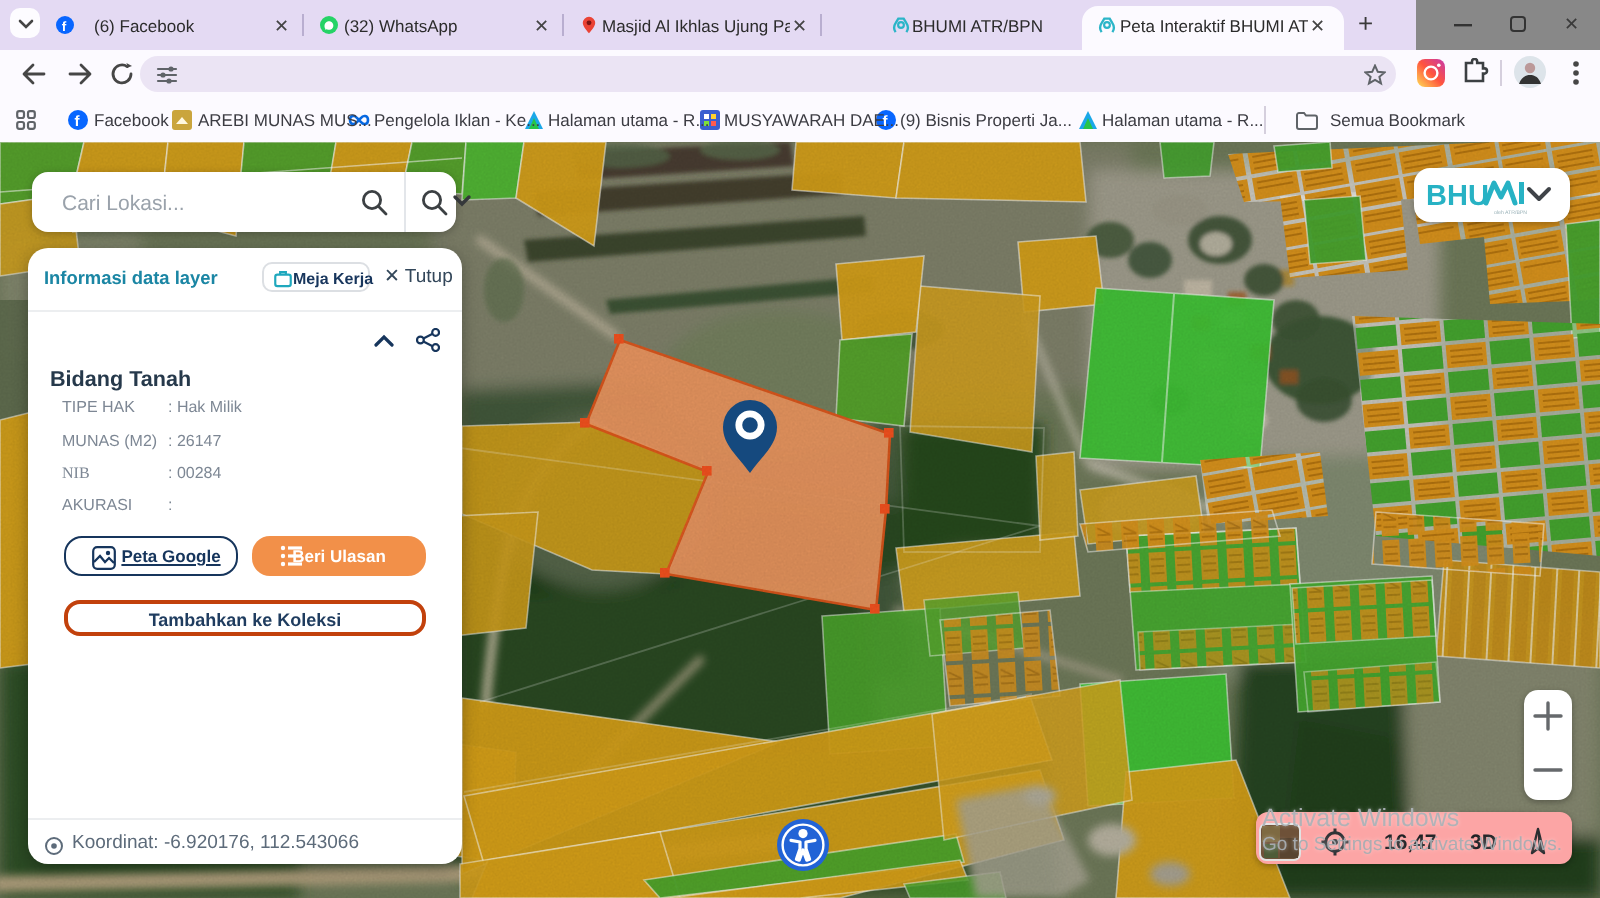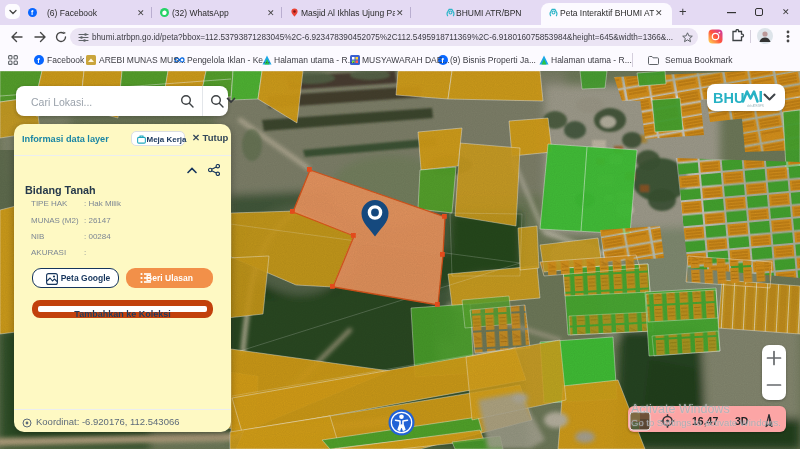--- a/index.html
+++ b/index.html
@@ -1,20 +1,20 @@
 <!DOCTYPE html>
 <html><head>
 <meta charset="utf-8">
 <style>
   * { margin:0; padding:0; box-sizing:border-box; }
   html,body { width:800px; height:449px; overflow:hidden; font-family:"Liberation Sans", sans-serif; }
   #stage { position:relative; width:800px; height:449px; background:#888; }
 
   
-  #tabstrip { position:absolute; left:0; top:0; width:800px; height:25px; background:#e4daf3; }
+  #tabstrip { position:absolute; left:0; top:0; width:708px; height:25px; background:#e4daf3; }
   .tsearch { position:absolute; left:5px; top:4px; width:15px; height:15px; background:#fdfcff; border-radius:5px; }
   .tab { position:absolute; top:0; height:25px; font-size:9px; color:#2b2b2b; }
   .tab .fav { position:absolute; top:8px; width:9px; height:9px; }
   .tab .ttl { position:absolute; top:8px; white-space:nowrap; overflow:hidden; max-width:94px; font-size:8.5px; }
   .tab .cls { position:absolute; top:7.5px; font-size:9px; color:#444; }
   .tsep { position:absolute; top:7px; width:1px; height:11px; background:#b9aed0; }
   .activetab { position:absolute; left:541px; top:3px; width:131px; height:22px; background:#fcfaff; border-radius:8px 8px 0 0; }
   .wctrl { position:absolute; top:8px; font-size:10px; color:#3a3a3a; }
 
   
@@ -28,32 +28,32 @@
 
   
   #map { position:absolute; left:0; top:71px; width:800px; height:378px; background:#7d8a6e; }
 
   
   #searchbox { position:absolute; left:16px; top:86px; width:212px; height:30px; background:#fff; border-radius:8px; box-shadow:0 1px 4px rgba(0,0,0,.25); }
   #searchbox .ph { position:absolute; left:15px; top:10px; color:#9aa2ab; font-size:10.5px; }
   #searchbox .div { position:absolute; left:186px; top:0; width:1px; height:30px; background:#e3e6ea; }
 
   
-  #panel { position:absolute; left:14px; top:124px; width:217px; height:308px; background:#fef9c3; border-radius:10px; box-shadow:0 2px 8px rgba(0,0,0,.3); }
+  #panel { position:absolute; left:14px; top:124px; width:217px; height:308px; background:#ffffff; border-radius:10px; box-shadow:0 2px 8px rgba(0,0,0,.3); }
   #panel .hdr { position:absolute; left:0; top:0; width:100%; height:31px; }
   #panel .title { position:absolute; left:8px; top:10px; color:#1b86a4; font-size:9.2px; font-weight:bold; }
   .mejabtn { position:absolute; left:117px; top:7px; width:54px; height:15px; border:1px solid #dcdfe3; border-radius:5px; background:#fff; }
   .mejabtn span { position:absolute; left:14.5px; top:3px; font-size:8px; color:#17355c; font-weight:bold; white-space:nowrap; }
-  .tutup { position:absolute; left:178px; top:8px; font-size:9.5px; color:#33475a; font-weight:bold; }
+  .tutup { position:absolute; left:178px; top:8px; font-size:9.5px; color:#33475a; font-weight:normal; }
   #panel .hr1 { position:absolute; left:0px; top:31px; width:217px; height:1px; background:#eceef0; }
   .bt { position:absolute; left:11px; top:40px; font-size:10.8px; color:#26394b; font-weight:bold;margin-top:20px; }
   .row { position:absolute; font-size:8px; color:#7d8794; }
   .btn1 { position:absolute; left:18px; top:144px; width:87px; height:20px; border:1px solid #16355c; border-radius:9px; background:#fff; color:#16355c; font-size:8.5px; font-weight:bold; text-align:center; line-height:18px; }
   .btn2 { position:absolute; left:112px; top:144px; width:87px; height:20px; border-radius:9px; background:#f29049; color:#fff; font-size:8.5px; font-weight:bold; text-align:center; line-height:20px; }
-  .btn3 { position:absolute; left:18px; top:176px; width:181px; height:18px; border:6px solid #c2410c; border-radius:8px; background:#fff; color:#1f3c5f; font-size:9px; font-weight:bold; text-align:center; line-height:17px; }
+  .btn3 { position:absolute; left:18px; top:176px; width:181px; height:18px; border:2px solid #c2410c; border-radius:8px; background:#fff; color:#1f3c5f; font-size:9px; font-weight:bold; text-align:center; line-height:17px; }
   #panel .hr2 { position:absolute; left:0; top:285px; width:217px; height:1px; background:#eceef0; }
   .koord { position:absolute; left:22px; top:292px; font-size:9.5px; color:#5d6b7a; }
 
   
   #logo { position:absolute; left:707px; top:84px; width:78px; height:27px; background:#fff; border-radius:8px; box-shadow:0 1px 3px rgba(0,0,0,.25); }
 
   
   #zoomctl { position:absolute; left:762px; top:345px; width:24px; height:55px; background:#fff; border-radius:7px; box-shadow:0 1px 3px rgba(0,0,0,.3); }
 
   
@@ -390,21 +390,20 @@
       <svg style="position:absolute;left:8px;top:4px;" width="11" height="11" viewBox="0 0 11 11">
           <g stroke="#5f6368" stroke-width="1.1" stroke-linecap="round">
             <line x1="1" y1="2.5" x2="10" y2="2.5"></line>
             <line x1="1" y1="5.5" x2="10" y2="5.5"></line>
             <line x1="1" y1="8.5" x2="10" y2="8.5"></line>
           </g>
           <circle cx="7.5" cy="2.5" r="1.3" fill="#5f6368"></circle>
           <circle cx="3.5" cy="5.5" r="1.3" fill="#5f6368"></circle>
           <circle cx="6.5" cy="8.5" r="1.3" fill="#5f6368"></circle>
         </svg>
-      <span class="url">bhumi.atrbpn.go.id/peta?bbox=112.53793871283045%2C-6.923478390452075%2C112.5495918711369%2C-6.918016075853984&amp;height=645&amp;width=1366&amp;...</span>
       <svg style="position:absolute;left:612px;top:3.5px;" width="11" height="11" viewBox="0 0 11 11">
           <path d="M5.5,0.8 L6.9,3.9 L10.3,4.2 L7.7,6.4 L8.5,9.7 L5.5,7.9 L2.5,9.7 L3.3,6.4 L0.7,4.2 L4.1,3.9 Z" fill="none" stroke="#5f6368" stroke-width="1"></path>
         </svg>
     </div>
     <svg style="position:absolute;left:708px;top:4px;" width="15" height="15" viewBox="0 0 15 15">
       <defs>
           <linearGradient id="ig" x1="0" y1="1" x2="1" y2="0">
             <stop offset="0" stop-color="#fd5"></stop>
             <stop offset=".5" stop-color="#ff543e"></stop>
             <stop offset="1" stop-color="#c837ab"></stop>
@@ -518,29 +517,29 @@
       <circle cx="9.8" cy="2.2" r="1.7" fill="none" stroke="#16355c" stroke-width="1.1"></circle>
       <circle cx="2.2" cy="6" r="1.7" fill="none" stroke="#16355c" stroke-width="1.1"></circle>
       <circle cx="9.8" cy="9.8" r="1.7" fill="none" stroke="#16355c" stroke-width="1.1"></circle>
       <line x1="3.7" y1="5.2" x2="8.3" y2="2.9" stroke="#16355c" stroke-width="1.1"></line>
       <line x1="3.7" y1="6.8" x2="8.3" y2="9.1" stroke="#16355c" stroke-width="1.1"></line>
     </svg>
     <span class="row" style="left:17px;top:75px;">TIPE HAK</span>
       <span class="row" style="left:70px;top:75px;">: Hak Milik</span>
     <span class="row" style="left:17px;top:92px;">MUNAS (M2)</span>
       <span class="row" style="left:70px;top:92px;">: 26147</span>
-    <span class="row" style="left:17px;top:108px;">NIB</span>
+    <span class="row" style="left:17px;top:108px;font-family:Liberation Serif, serif;">NIB</span>
       <span class="row" style="left:70px;top:108px;">: 00284</span>
     <span class="row" style="left:17px;top:124px;">AKURASI</span>
       <span class="row" style="left:70px;top:124px;">:</span>
     <div class="btn1"><svg style="position:absolute;left:13px;top:3.5px;" width="12" height="12" viewBox="0 0 12 12">
       <rect x="0.6" y="0.6" width="10.8" height="10.8" rx="2" fill="none" stroke="#16355c" stroke-width="1.1"></rect>
       <path d="M1,8 L4,5 L6.5,8 L8.5,6 L11,8.5" fill="none" stroke="#16355c" stroke-width="1.1"></path>
       <circle cx="8" cy="3.5" r="1.1" fill="#16355c"></circle>
-        </svg><span style="margin-left:20px;">Peta Google</span></div>
+        </svg><span style="margin-left:20px;text-decoration:underline;">Peta Google</span></div>
     <div class="btn2"><svg style="position:absolute;left:14px;top:4px;" width="12" height="12" viewBox="0 0 12 12">
       <circle cx="1.5" cy="2" r="1.1" fill="#fff"></circle>
           <rect x="4" y="1.2" width="7" height="1.6" fill="#fff"></rect>
       <circle cx="1.5" cy="6" r="1.1" fill="#fff"></circle>
           <rect x="4" y="5.2" width="7" height="1.6" fill="#fff"></rect>
       <circle cx="1.5" cy="10" r="1.1" fill="#fff"></circle>
           <rect x="4" y="9.2" width="7" height="1.6" fill="#fff"></rect>
     </svg><span style="margin-left:0;">Beri Ulasan</span></div>
     <div class="btn3">Tambahkan ke Koleksi</div>
     <div class="hr2"></div>

